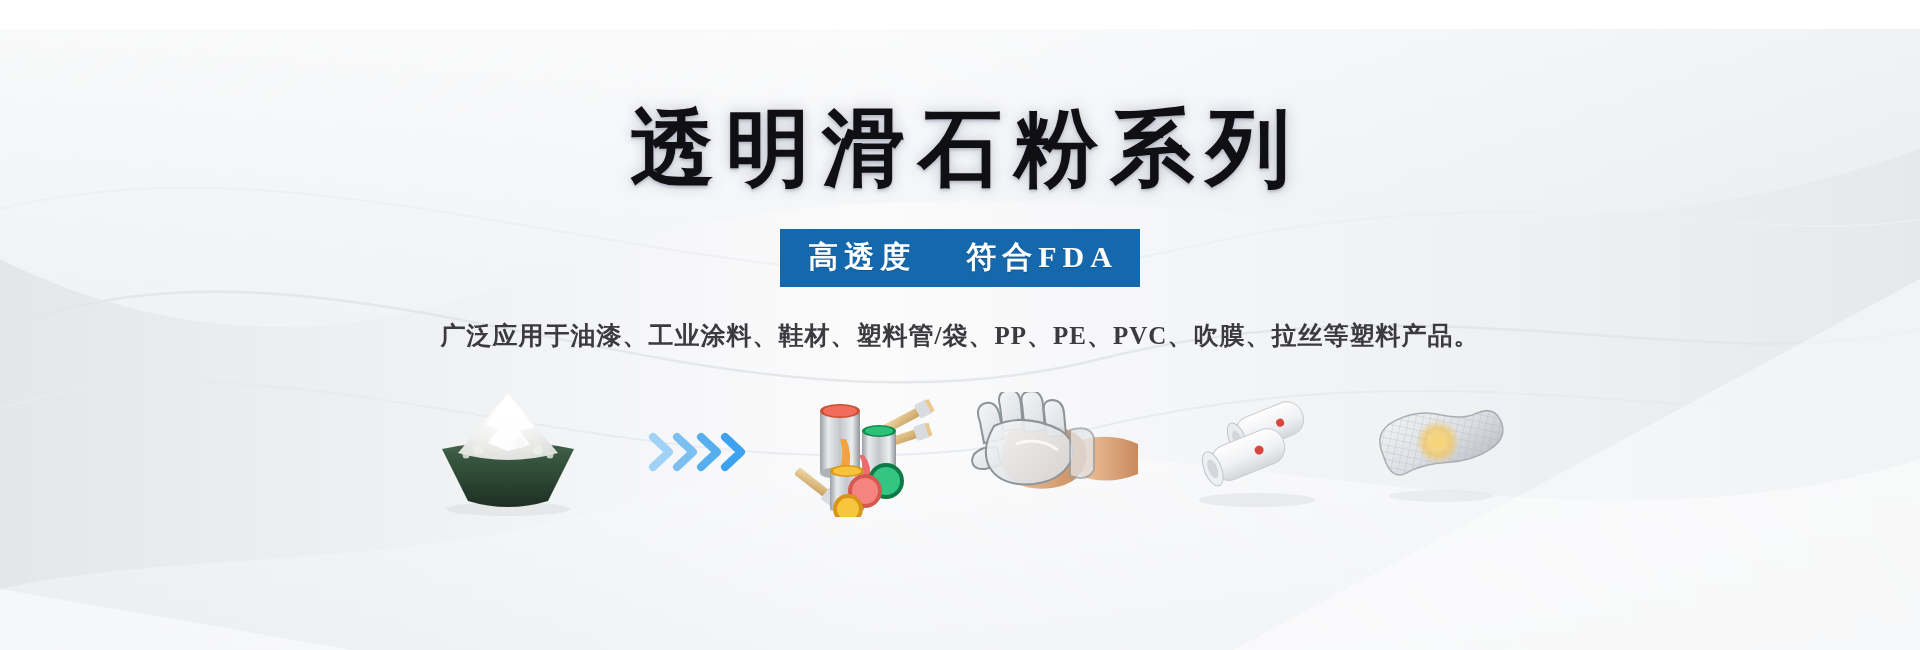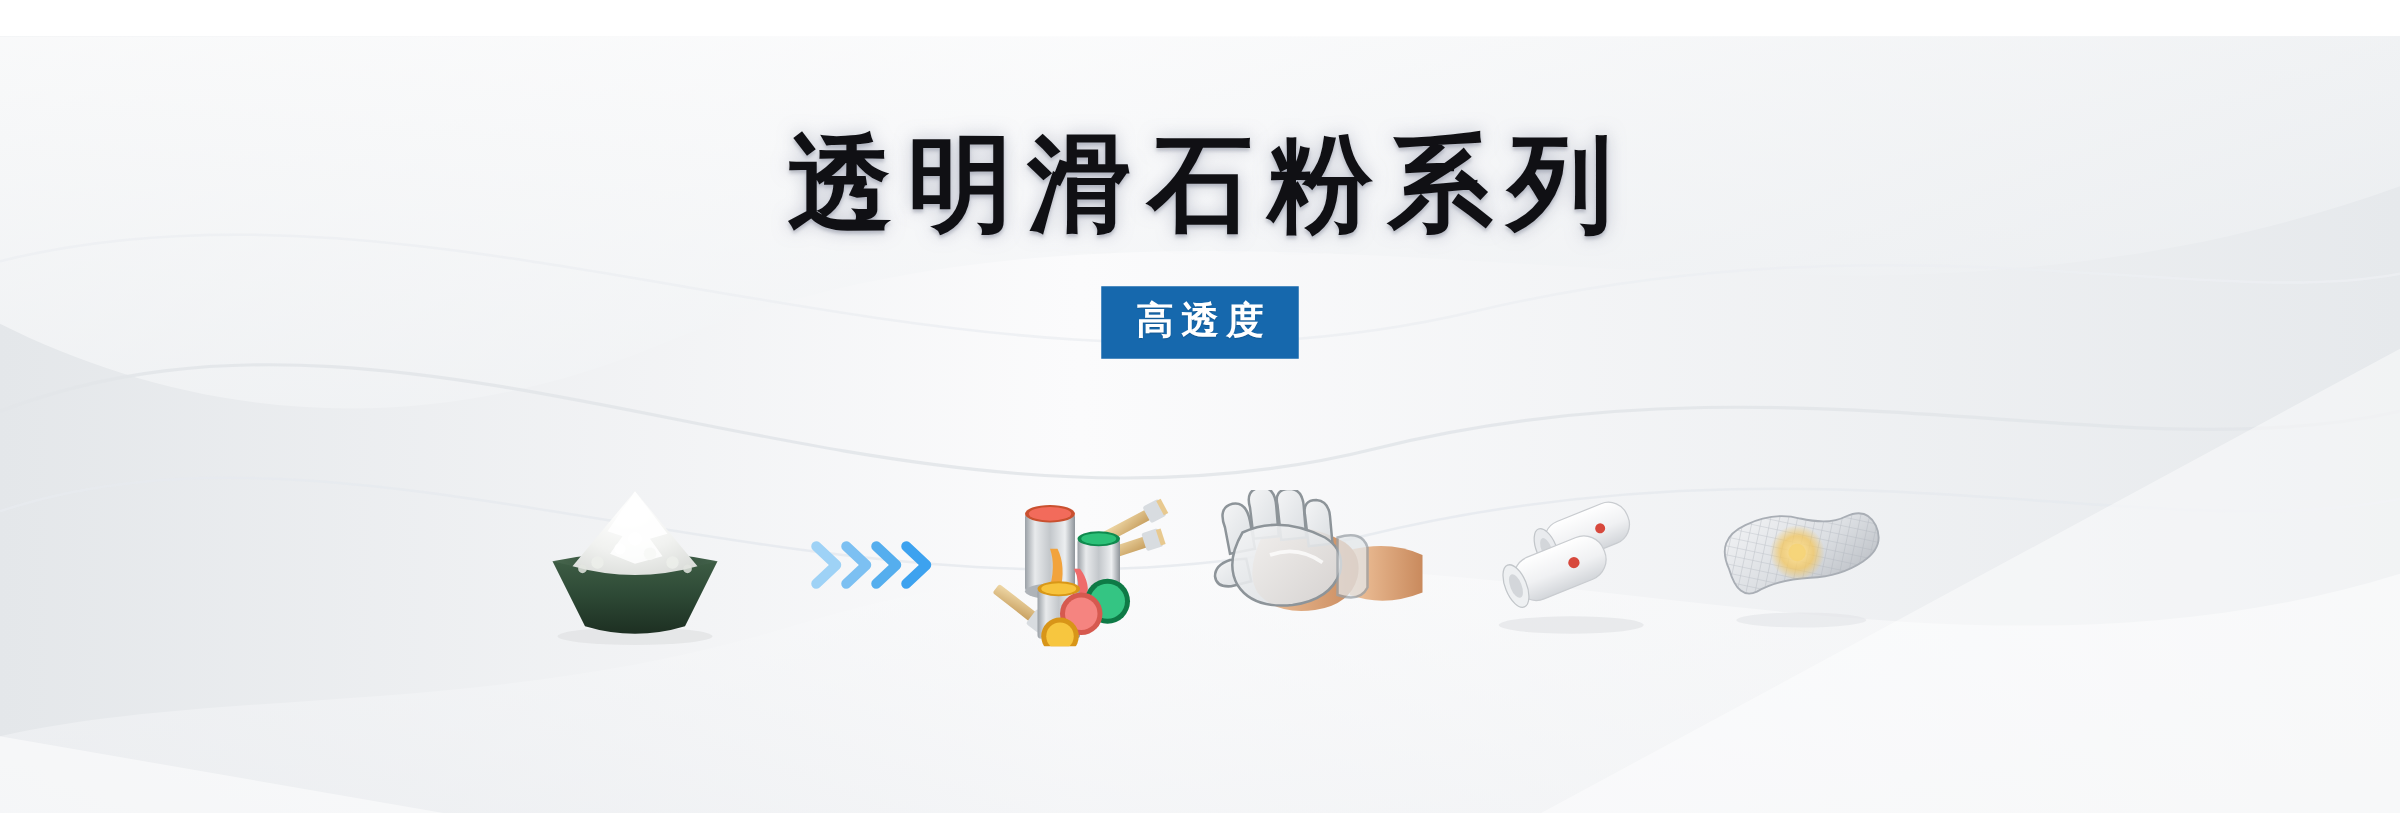--- a/index.html
+++ b/index.html
@@ -138,22 +138,24 @@
     <path d="M1180,650 L1920,250 L1920,650 Z" fill="#ffffff" opacity="0.45"></path>
     <path d="M0,560 L520,650 L0,650 Z" fill="#ffffff" opacity="0.5"></path>
   </svg>
 
   <div class="content">
 
     <div class="title">透明滑石粉系列</div>
 
     <div class="badges">
       <div class="badge">高透度</div>
-    </div>
-
+      <div class="badge">符合FDA</div>
+    </div>
+
+    <div class="subtitle">广泛应用于油漆、工业涂料、鞋材、塑料管/袋、PP、PE、PVC、吹膜、拉丝等塑料产品。</div>
   </div>
 
   <div class="strip">
 
     <div class="cell cell-powder">
       <svg width="200" height="130" viewBox="0 0 200 130" aria-hidden="true">
         <defs>
           <radialGradient id="powderG" cx="0.45" cy="0.25" r="0.85">
             <stop offset="0%" stop-color="#ffffff"></stop>
             <stop offset="55%" stop-color="#f1f2f0"></stop>

